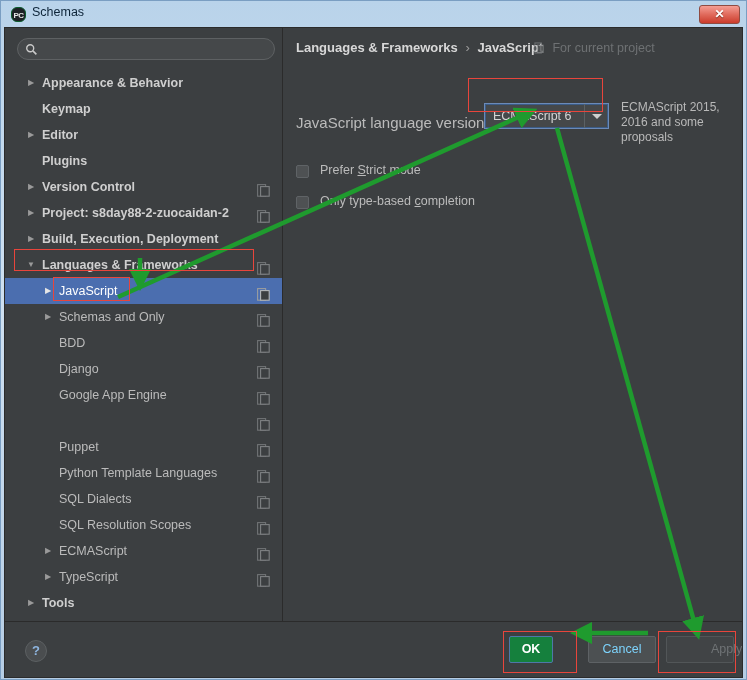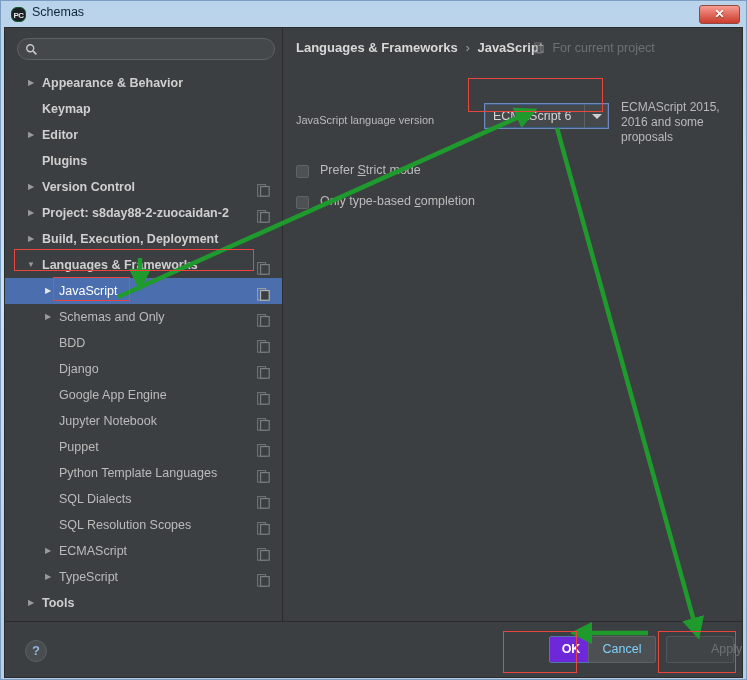--- a/index.html
+++ b/index.html
@@ -107,21 +107,21 @@
     position:absolute; left:250px; top:13px; height:18px;
     font-size:12.5px; color:#6e7173; white-space:nowrap;
   }
   #scope .sc-icon {
     display:inline-block; width:11px; height:12px;
     vertical-align:-2px; margin-right:4px; opacity:.75;
   }
 
   #row-version { position:absolute; left:12px; top:86px; }
   #version-label {
-    position:absolute; left:0; top:0; font-size:11px; color:#bbbbbb;
+    position:absolute; left:0; top:0; font-size:15px; color:#bbbbbb;
     white-space:nowrap;
   }
   #combo {
     position:absolute; left:188px; top:-11px; width:125px; height:26px;
     background:#45484a; border:1px solid #6b8ab8;
     box-shadow:0 0 0 1px #3b5c87 inset;
     cursor:pointer;
   }
   #combo .val {
     position:absolute; left:8px; top:0; line-height:24px;
@@ -163,22 +163,22 @@
     color:#8fb6e0; font-size:13px; font-weight:bold;
     text-align:center; line-height:20px; cursor:pointer;
   }
   .btn {
     position:absolute; top:14px; height:27px;
     font-size:12.5px; text-align:center; line-height:25px;
     border-radius:2px; cursor:pointer; white-space:nowrap;
   }
   #btn-ok {
     left:504px; width:44px;
-    background:#6d28d9; border:1px solid #4e78a8;
-    color:#ffffff; font-weight:bold;margin-left:40px;
+    background:#15803d; border:1px solid #4e78a8;
+    color:#ffffff; font-weight:bold;
   }
   #btn-cancel {
     left:583px; width:68px;
     background:#4c5052; border:1px solid #5e6265; color:#7dd3fc;
   }
   #btn-apply {
     left:661px; width:68px;
     background:#414446; border:1px solid #525658; color:#6f7375;padding-left:44px;
   }
 
@@ -294,21 +294,20 @@
           <div class="tree-row lvl1">
             <span class="twisty"></span>
             <span class="lbl">Google App Engine</span>
             <span class="mod-icon"><svg viewBox="0 0 13 13">
                 <rect x="0.6" y="0.6" width="8" height="11.6" fill="none" stroke="#9a9d9f" stroke-width="1.1"></rect>
                 <rect x="3.6" y="2.6" width="8.6" height="9.6" fill="#3c3f41" stroke="#b4b7b9" stroke-width="1.1"></rect>
               </svg></span>
           </div>
           <div class="tree-row lvl1">
             <span class="twisty"></span>
-            <span class="lbl">Jupyter Notebook</span>
             <span class="mod-icon"><svg viewBox="0 0 13 13">
                 <rect x="0.6" y="0.6" width="8" height="11.6" fill="none" stroke="#9a9d9f" stroke-width="1.1"></rect>
                 <rect x="3.6" y="2.6" width="8.6" height="9.6" fill="#3c3f41" stroke="#b4b7b9" stroke-width="1.1"></rect>
               </svg></span>
           </div>
           <div class="tree-row lvl1">
             <span class="twisty"></span>
             <span class="lbl">Puppet</span>
             <span class="mod-icon"><svg viewBox="0 0 13 13">
                 <rect x="0.6" y="0.6" width="8" height="11.6" fill="none" stroke="#9a9d9f" stroke-width="1.1"></rect>

